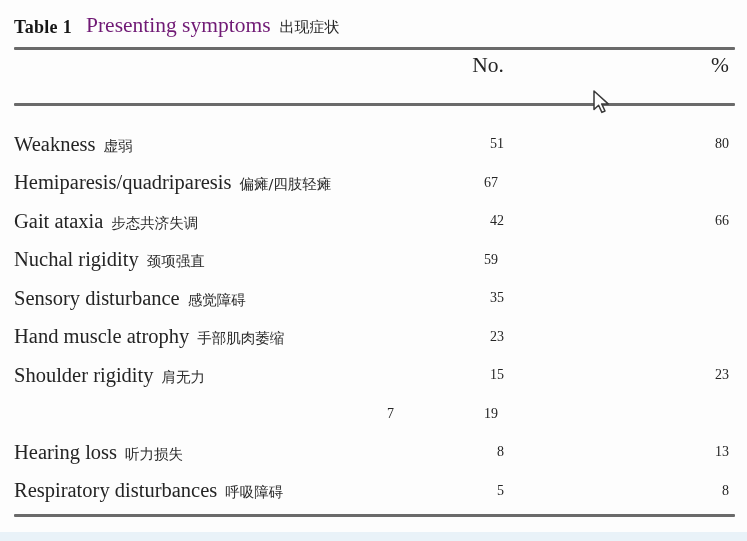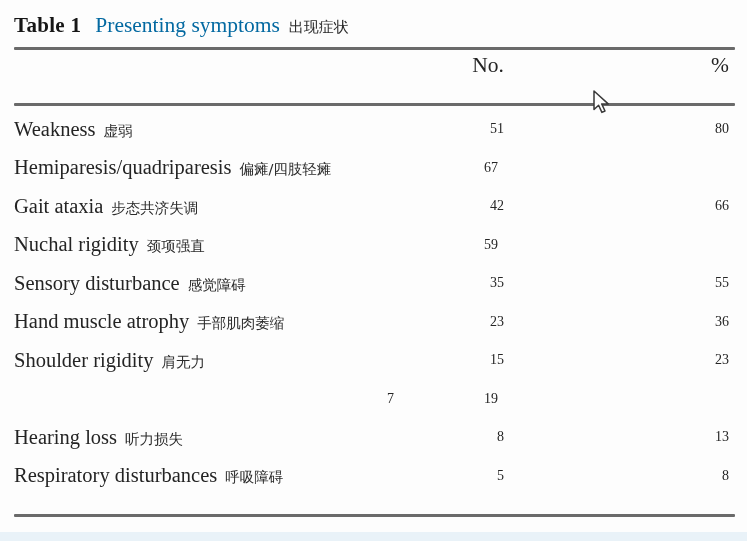--- a/index.html
+++ b/index.html
@@ -15,28 +15,28 @@
   .inner { margin:0 12px 0 14px; }
 
   .caption {
     height:47px;
     display:flex;
     align-items:flex-end;
     padding-bottom:9px;
   }
   .caption-label {
     font-weight:bold;
-    font-size:21px;
+    font-size:18px;
     letter-spacing:0.3px;
     margin-right:14px;
     color:#161616;
   }
   .caption-title {
     font-size:21.5px;
-    color:#0369a1;
+    color:#701a75;
   }
   .caption-zh {
     font-size:15px;
     margin-left:9px;
     padding-bottom:1px;
     font-family:"DejaVu Sans", sans-serif;
     color:#2a2a2a;
   }
 
   .rule {
@@ -56,21 +56,21 @@
     align-items:end;
     padding-bottom:25px;
     font-size:21.5px;
     color:#242424;
   }
   .cell-no { text-align:right; }
   .cell-pct { text-align:right; padding-right:6px; }
 
   .rows {
     height:408px;
-    padding-top:4px;
+    padding-top:19px;
   }
   .row { height:38.5px; }
   .sym-en { font-size:20.5px; color:#242424; }
   .sym-zh {
     font-size:14.5px;
     margin-left:8px;
     font-family:"DejaVu Sans", sans-serif;
     color:#2b2b2b;
   }
   .num { font-size:14px; color:#252525; }
@@ -143,29 +143,27 @@
       <span class="sym-en">Nuchal rigidity</span><span class="sym-zh">颈项强直</span>
     </div>
     <div class="cell-pct num">59</div>
   </div>
 
   <div class="grid-row row">
     <div class="cell-sym">
       <span class="sym-en">Sensory disturbance</span><span class="sym-zh">感觉障碍</span>
     </div>
     <div class="cell-no num">35</div>
-    <div class="cell-pct num">55</div>
   </div>
 
   <div class="grid-row row">
     <div class="cell-sym">
       <span class="sym-en">Hand muscle atrophy</span><span class="sym-zh">手部肌肉萎缩</span>
     </div>
     <div class="cell-no num">23</div>
-    <div class="cell-pct num">36</div>
   </div>
 
   <div class="grid-row row">
     <div class="cell-sym">
       <span class="sym-en">Shoulder rigidity</span><span class="sym-zh">肩无力</span>
     </div>
     <div class="cell-no num">15</div>
     <div class="cell-pct num">23</div>
   </div>
 

